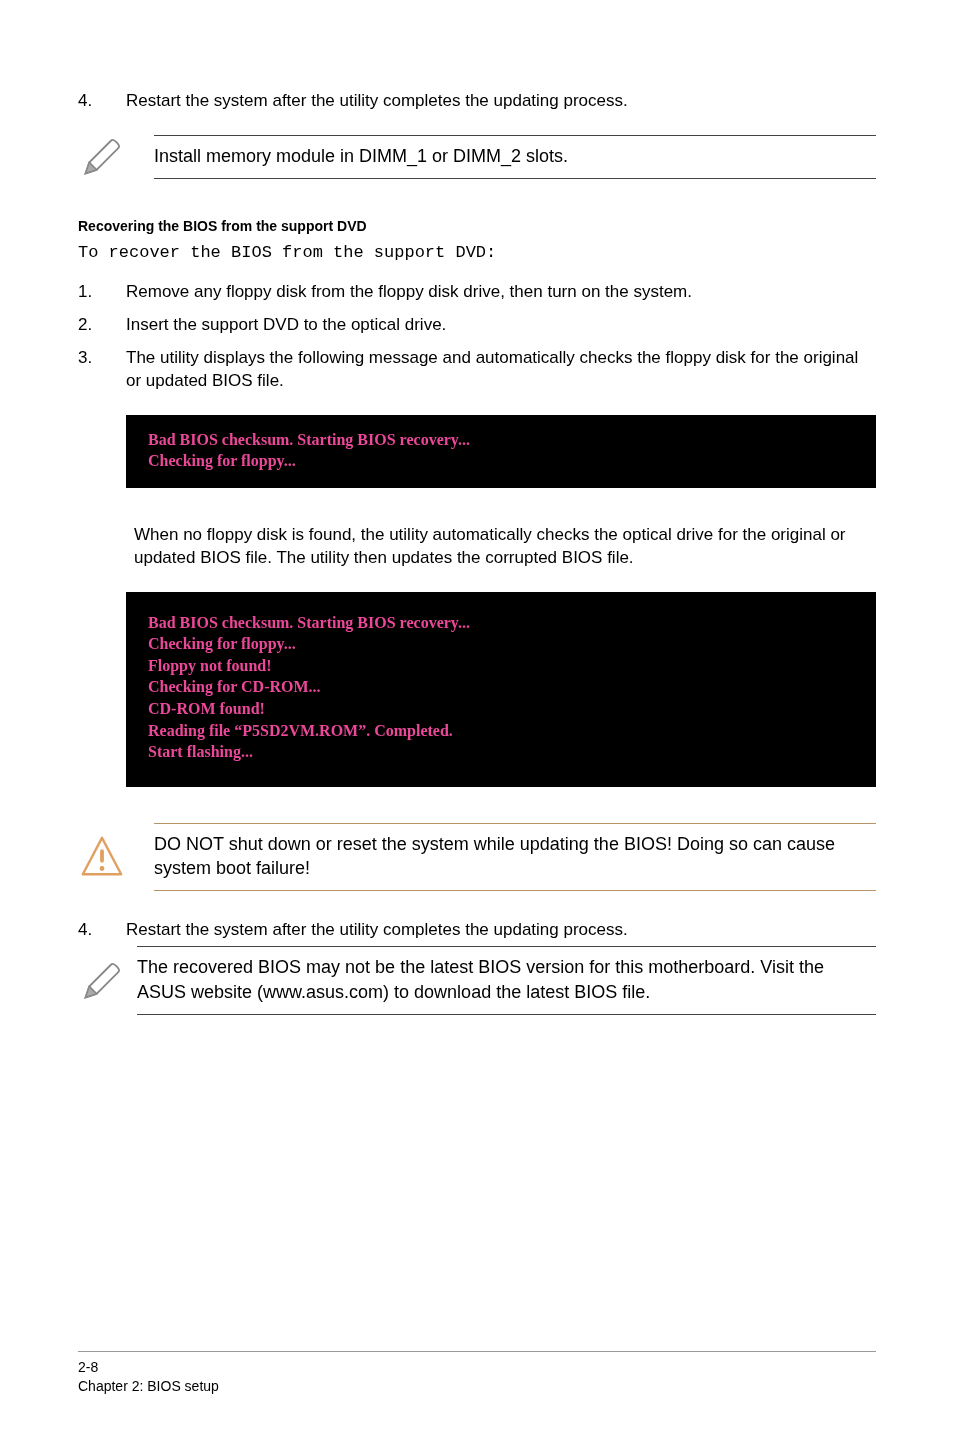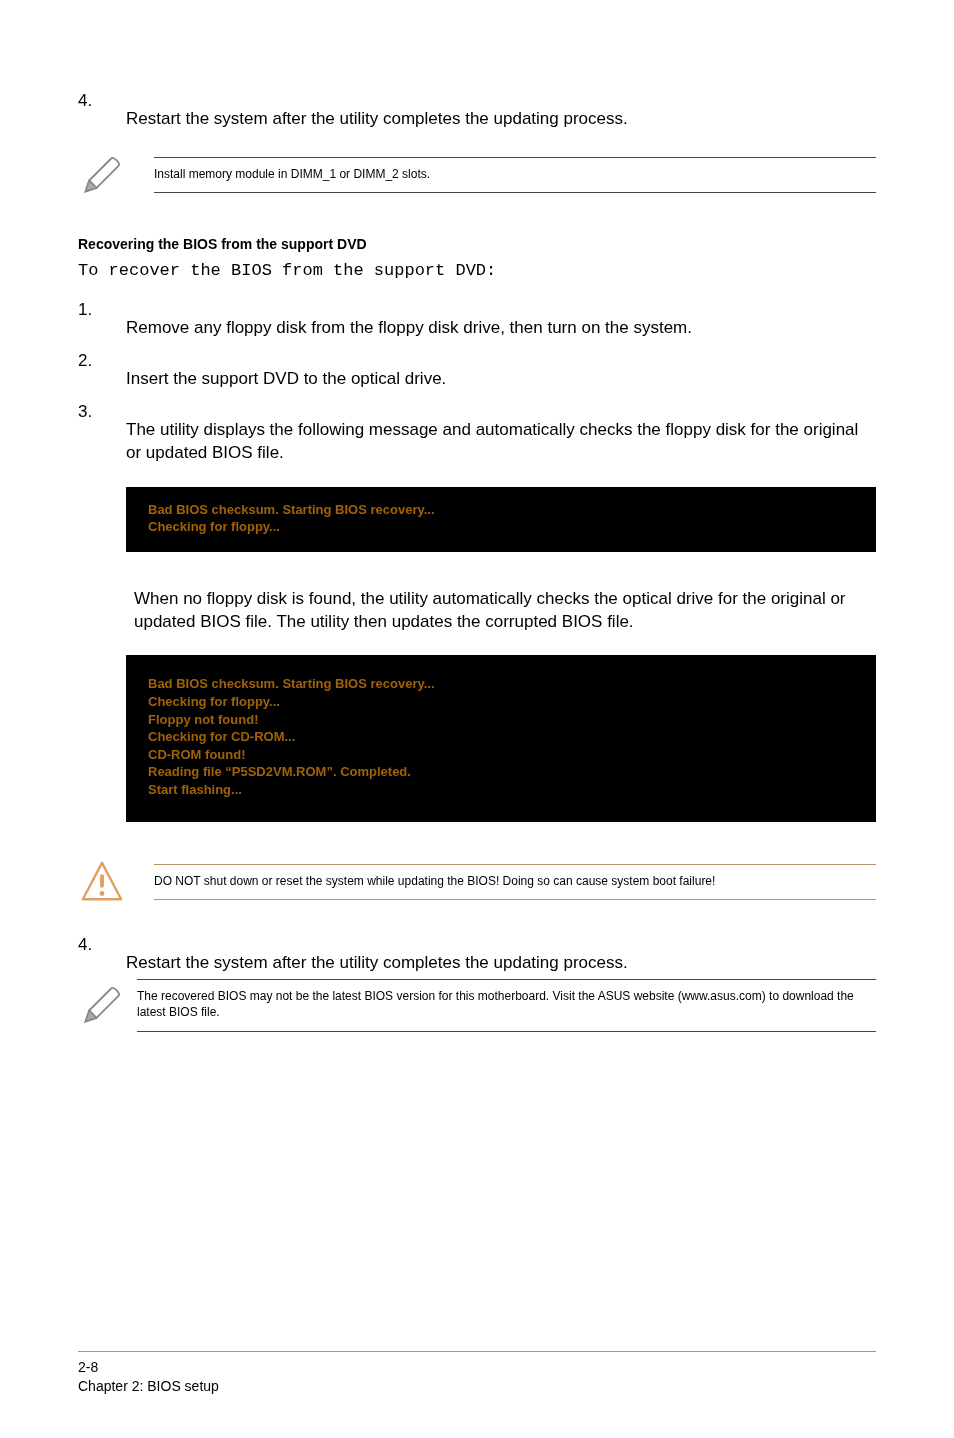--- a/index.html
+++ b/index.html
@@ -8,55 +8,55 @@
     font-family: Arial, Helvetica, sans-serif;
     color: #000;
     background: #fff;
     padding: 90px 78px 30px 78px;
     position: relative;
     font-size: 17px;
     line-height: 1.35;
   }
   .ol-item { display: flex; margin-bottom: 10px; }
   .ol-num { width: 48px; flex-shrink: 0; }
-  .ol-body { flex: 1; margin-top: 18px; }
+  .ol-body { flex: 1; }
   .note-block {
     display: flex;
     align-items: center;
     margin: 20px 0 36px 0;
     gap: 28px;
   }
   .note-block.tall { margin: 30px 0 28px 0; justify-content: space-between; }
   .note-icon { width: 48px; height: 48px; flex-shrink: 0; display: flex; align-items: center; justify-content: center; }
   .note-text {
     flex: 1;
     border-top: 1.5px solid #444;
     border-bottom: 1.5px solid #444;
     padding: 8px 0 10px 0;
-    font-size: 12px;
+    font-size: 18px;
     line-height: 1.35;
   }
   .warn-block .note-text {
     border-top-color: #b89268;
     border-bottom-color: #b89268;
   }
   h2.section-head {
     font-family: 'Arial Black', Arial, sans-serif;
     font-weight: 900;
     font-size: 14px;
     margin-bottom: 6px;
   }
   .para { margin-bottom: 16px; font-family: Liberation Mono, monospace; }
   .ol { margin-top: 10px; }
   .terminal {
     background: #000;
-    color: #a16207;
-    font-family: Liberation Sans, sans-serif;
+    color: #ec4899;
+    font-family: Liberation Serif, serif;
     font-weight: bold;
-    font-size: 13px;
+    font-size: 16px;
     line-height: 1.35;
     padding: 14px 22px 16px 22px;
     white-space: pre;
     margin: 22px 0 36px 48px;
   }
   .terminal.t2 { padding: 20px 22px 24px 22px; }
   .indent-body { margin-left: 56px; margin-bottom: 18px; }
   .footer {
     position: absolute;
     bottom: 42px;

